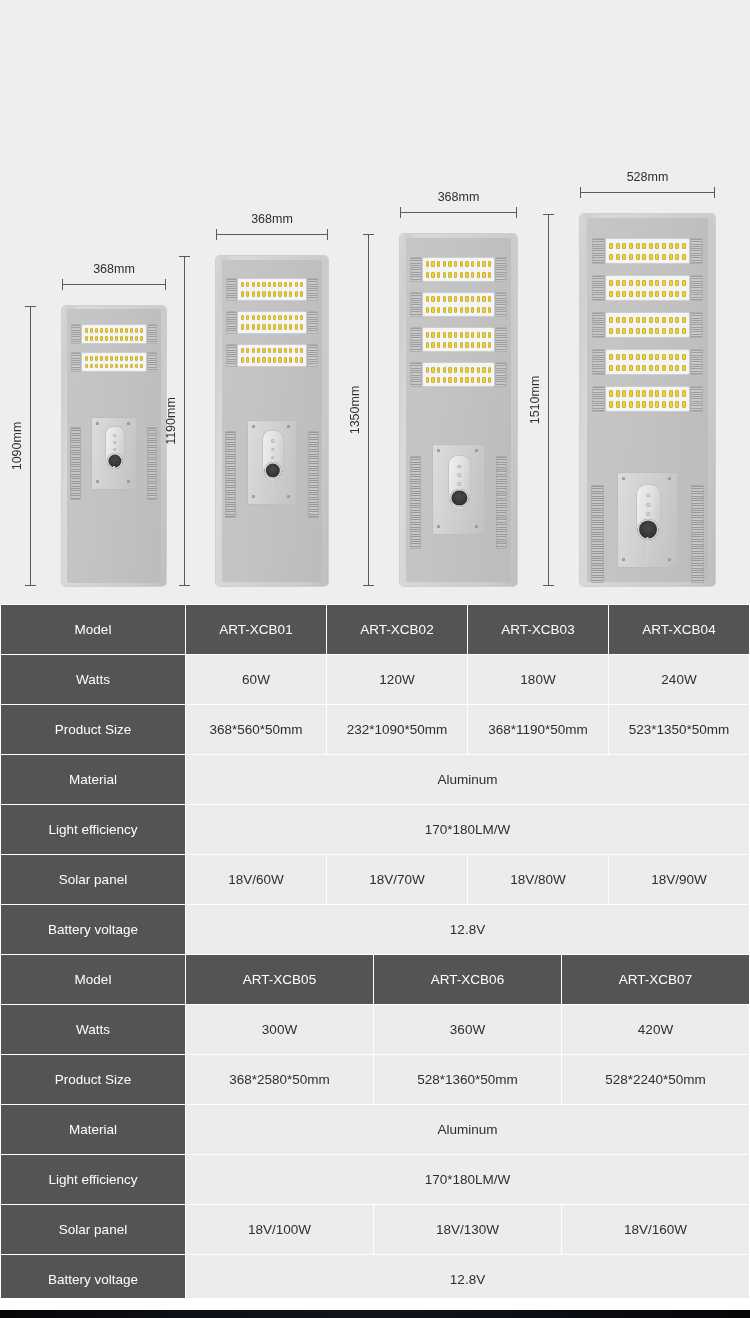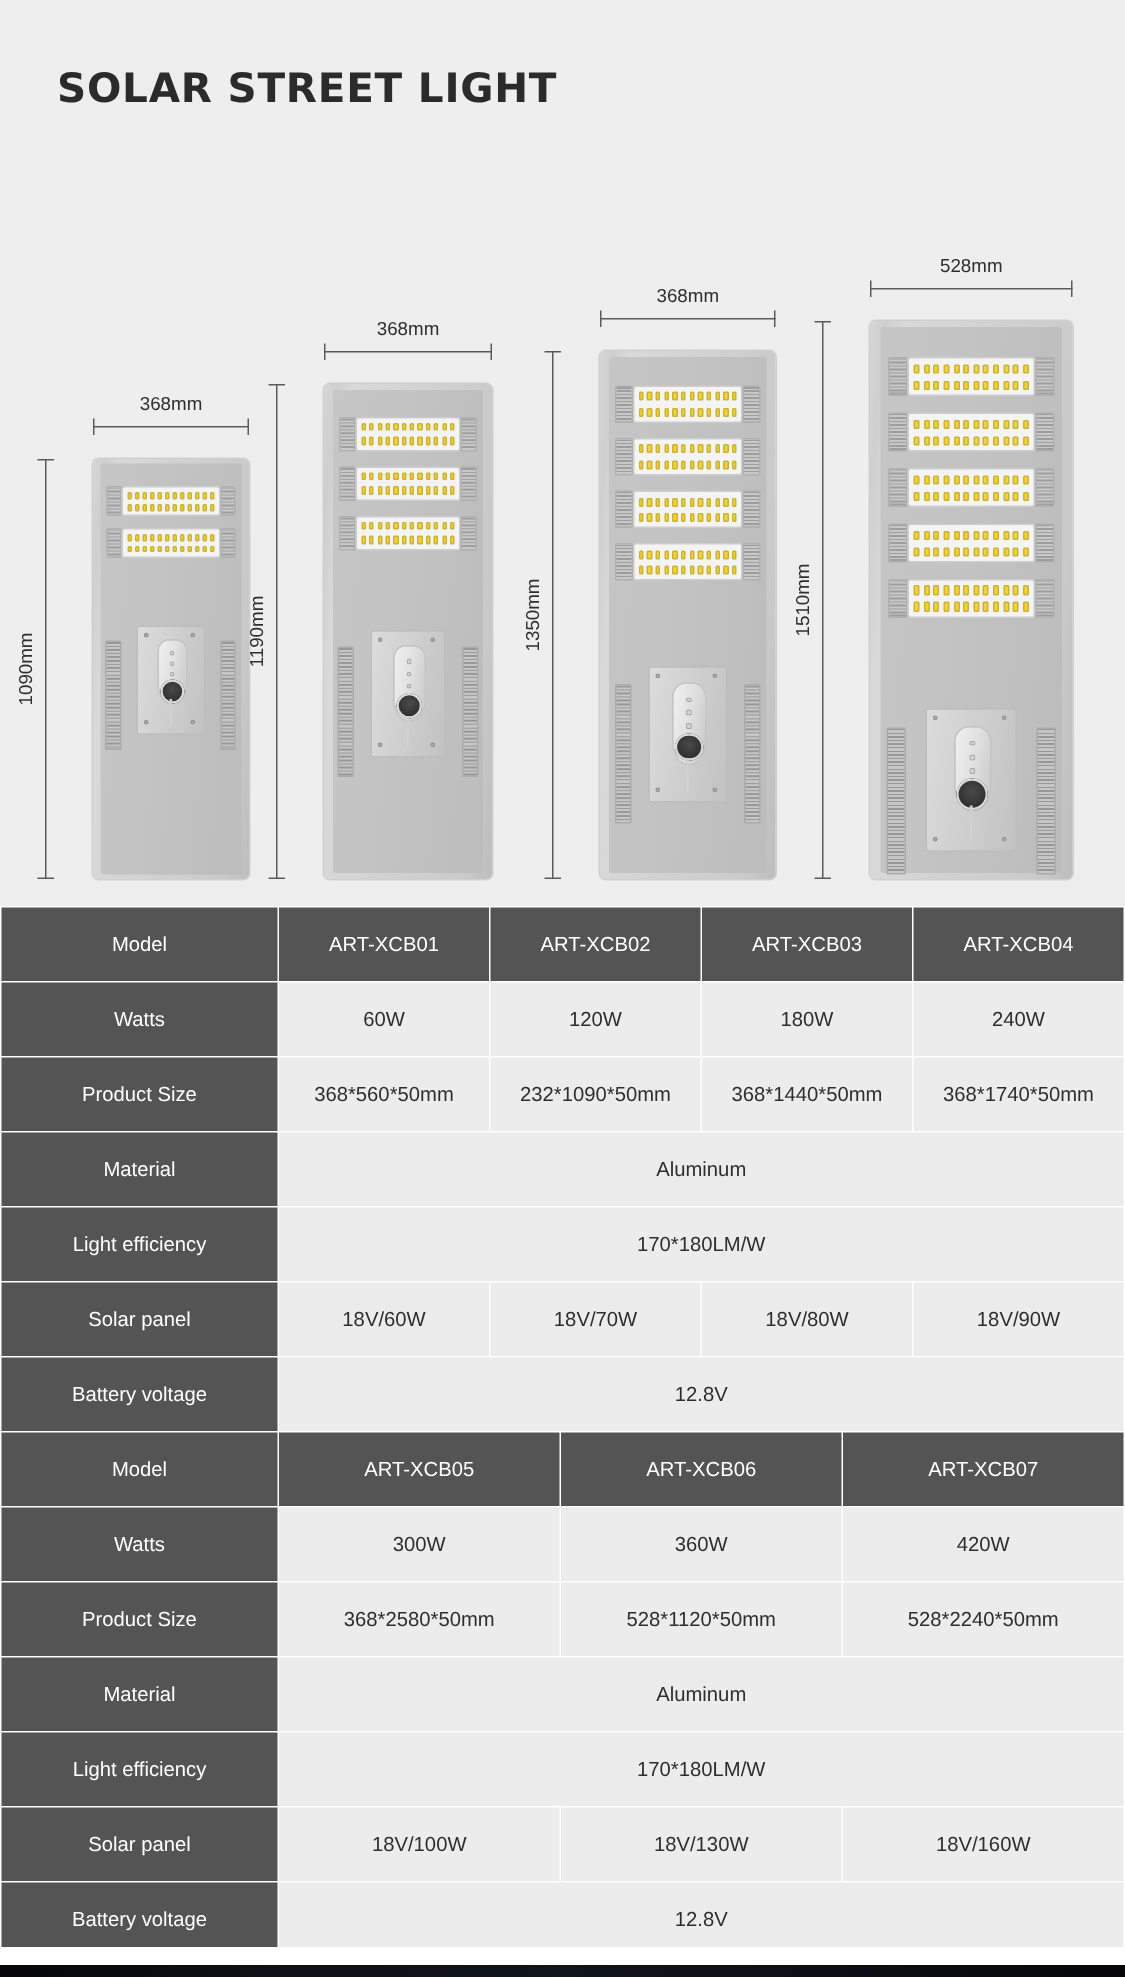--- a/index.html
+++ b/index.html
@@ -239,23 +239,20 @@
     left: 0; top: 1310px;
     width: 750px; height: 8px;
     background: linear-gradient(to right,#060608,#0d1016 25%,#10141c 50%,#0a0c12 80%,#060608);
   }
 </style>
 </head>
 <body>
 
 <div id="page">
 
-  <div class="title-bar">
-    <div class="title">SOLAR STREET LIGHT</div>
-  </div>
 
   <div class="products" id="products-area">
       <div class="dim-h-label" style="left: 62px; width: 104px; top: 162px;">368mm</div>
       <div class="dim-h-line" style="left: 62px; width: 104px; top: 184px;"></div>
       <div class="dim-v-line" style="left: 30px; top: 206px; height: 280px;"></div>
       <div class="dim-v-label" style="left: 10px; top: 346px; transform: translateY(-50%) rotate(180deg);">1090mm</div>
       <div class="lamp" style="left: 62px; top: 206px; width: 104px; height: 280px;">
         <div class="lamp-inner">
           <div class="led-row" style="left: 3.744px; width: 86.112px; top: 15.0304px; height: 19.6762px;">
             <div class="vent-sq" style="width: 10.296px;"></div>
@@ -834,22 +831,22 @@
           <td class="lbl">Watts</td>
           <td class="val">60W</td>
           <td class="val">120W</td>
           <td class="val">180W</td>
           <td class="val">240W</td>
         </tr>
         <tr>
           <td class="lbl">Product Size</td>
           <td class="val">368*560*50mm</td>
           <td class="val">232*1090*50mm</td>
-          <td class="val">368*1440*50mm</td>
-          <td class="val">368*1740*50mm</td>
+          <td class="val">368*1190*50mm</td>
+          <td class="val">523*1350*50mm</td>
         </tr>
         <tr>
           <td class="lbl">Material</td>
           <td class="val" colspan="4">Aluminum</td>
         </tr>
         <tr>
           <td class="lbl">Light efficiency</td>
           <td class="val" colspan="4">170*180LM/W</td>
         </tr>
         <tr>
@@ -876,21 +873,21 @@
         </tr>
         <tr>
           <td class="lbl">Watts</td>
           <td class="val">300W</td>
           <td class="val">360W</td>
           <td class="val">420W</td>
         </tr>
         <tr>
           <td class="lbl">Product Size</td>
           <td class="val">368*2580*50mm</td>
-          <td class="val">528*1120*50mm</td>
+          <td class="val">528*1360*50mm</td>
           <td class="val">528*2240*50mm</td>
         </tr>
         <tr>
           <td class="lbl">Material</td>
           <td class="val" colspan="3">Aluminum</td>
         </tr>
         <tr>
           <td class="lbl">Light efficiency</td>
           <td class="val" colspan="3">170*180LM/W</td>
         </tr>

